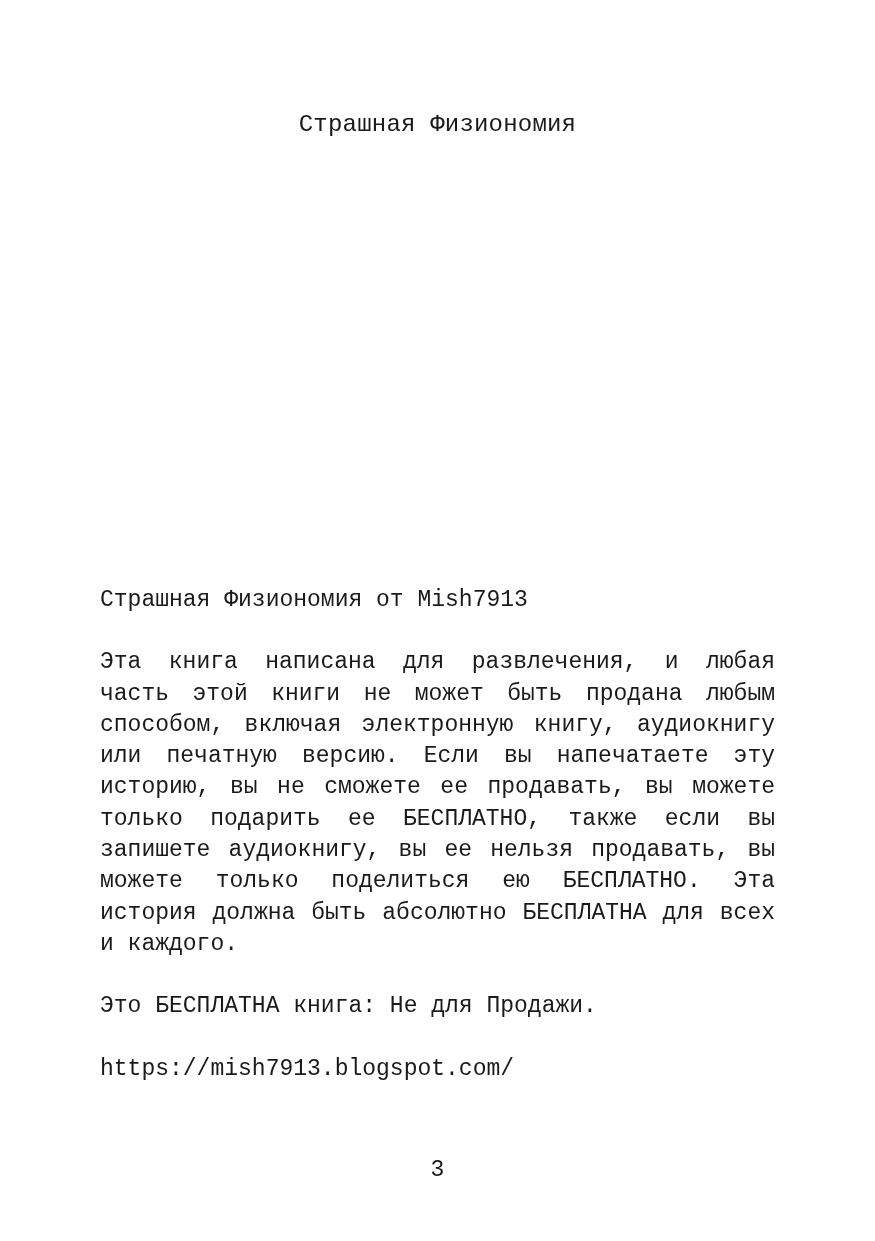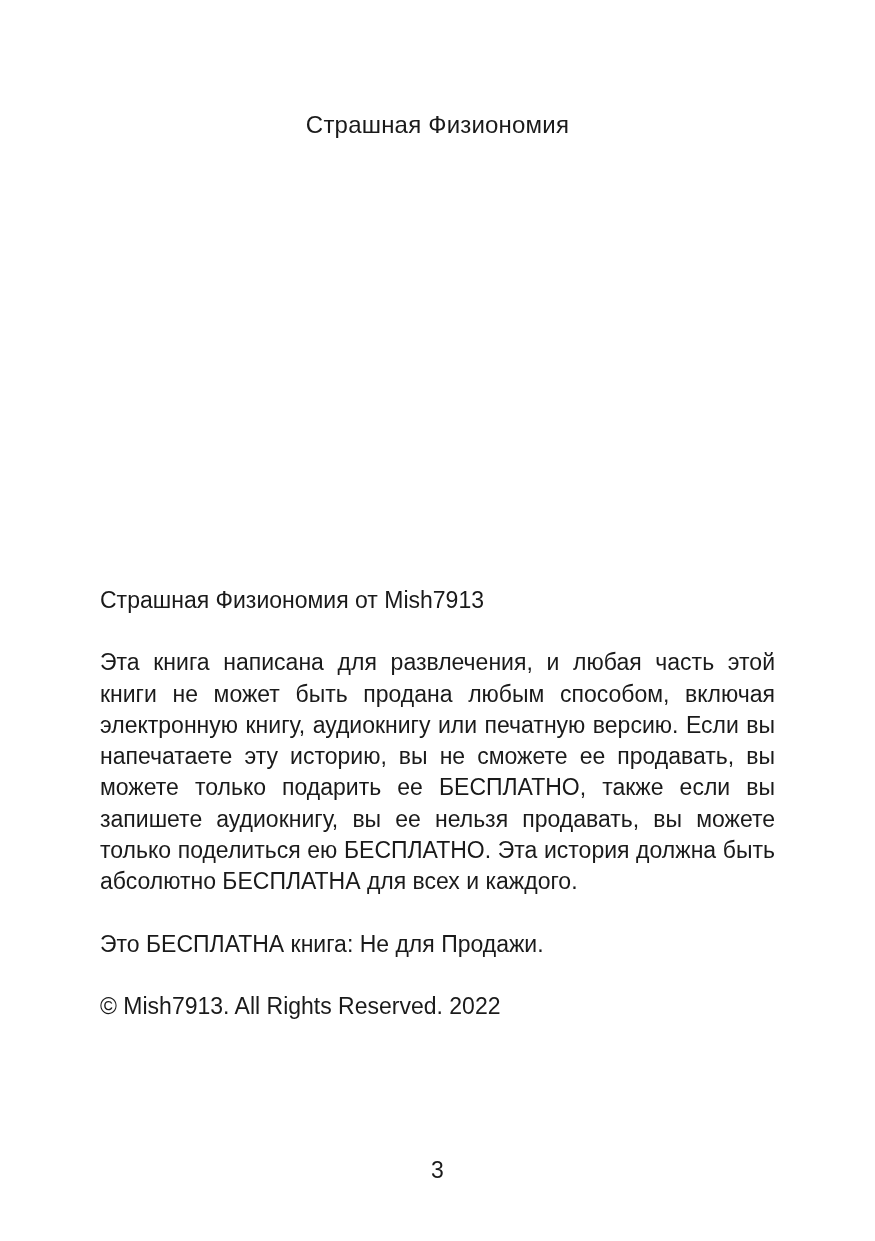--- a/index.html
+++ b/index.html
@@ -6,21 +6,21 @@
     margin: 0;
     padding: 0;
     background: #ffffff;
   }
   .page {
     position: relative;
     width: 875px;
     height: 1241px;
     background: #ffffff;
     color: #1a1a1a;
-    font-family: Liberation Sans, sans-serif;
+    font-family: Liberation Mono, monospace;
     overflow: hidden;
   }
   .book-title {
     position: absolute;
     top: 110px;
     left: 0;
     right: 0;
     text-align: center;
     font-size: 24px;
     line-height: 30px;
@@ -64,19 +64,19 @@
 
   <div class="book-title">Страшная Физиономия</div>
 
   <div class="content">
     <p>Страшная Физиономия от Mish7913</p>
 
     <p class="justify">Эта книга написана для развлечения, и любая часть этой книги не может быть продана любым способом, включая электронную книгу, аудиокнигу или печатную версию. Если вы напечатаете эту историю, вы не сможете ее продавать, вы можете только подарить ее БЕСПЛАТНО, также если вы запишете аудиокнигу, вы ее нельзя продавать, вы можете только поделиться ею БЕСПЛАТНО. Эта история должна быть абсолютно БЕСПЛАТНА для всех и каждого.</p>
 
     <p>Это БЕСПЛАТНА книга: Не для Продажи.</p>
 
+    <p>https://mish7913.blogspot.com/</p>
 
-    <p>© Mish7913. All Rights Reserved. 2022</p>
   </div>
 
   <div class="page-number">3</div>
 
 </div>
 
 </body></html>

